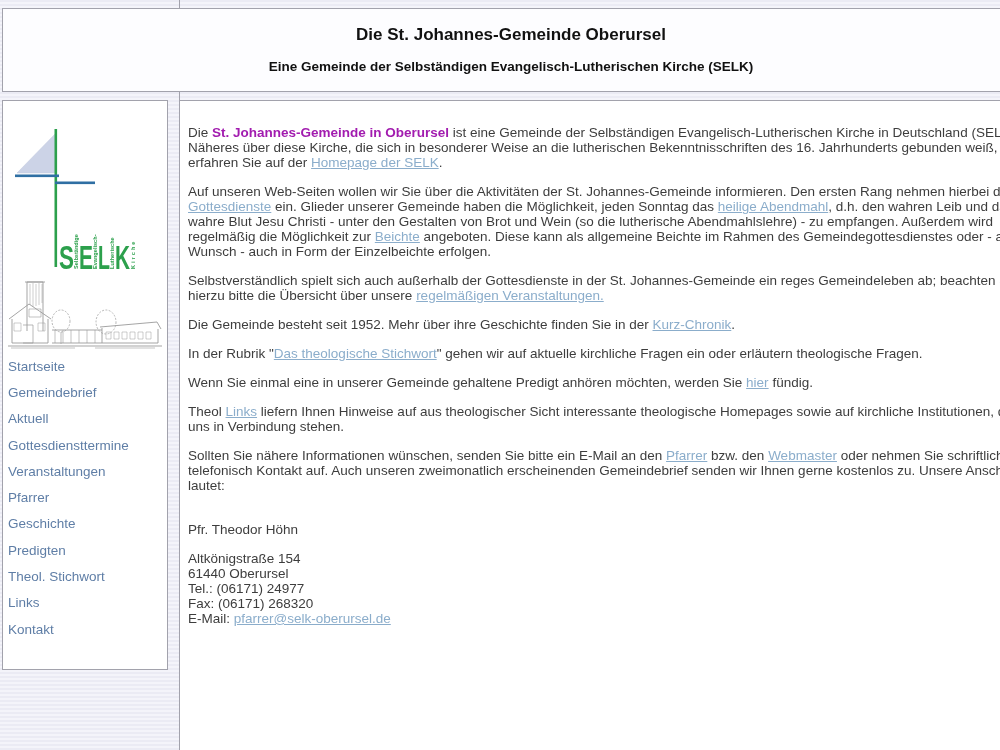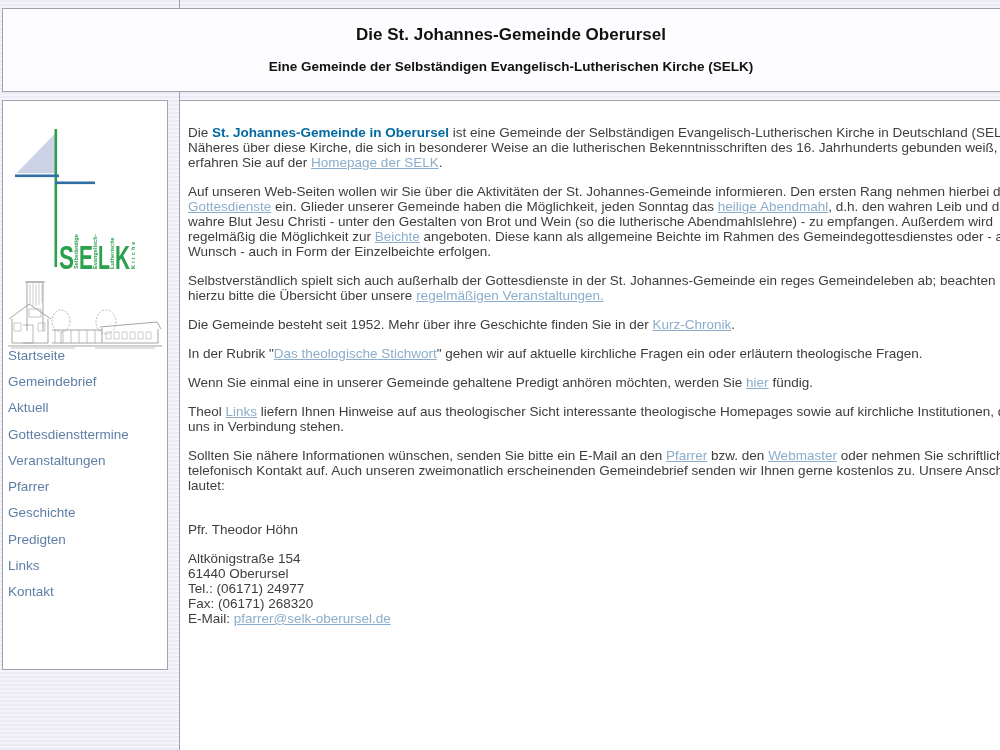--- a/index.html
+++ b/index.html
@@ -29,33 +29,33 @@
   
   .main-panel{
     position:absolute;left:180px;top:100px;width:880px;height:660px;
     background:#ffffff;border-top:1px solid #a2a2ac;
   }
   .content{padding:24px 0 0 8px;}
   .content p{
     margin:0 0 14px 0;width:852px;
     font-size:13.5px;line-height:15px;color:#3d3d3d;
   }
-  .content b{color:#0369a1;}
+  .content b{color:#a21caf;}
   .content a{color:#8badcb;text-decoration:underline;cursor:pointer;}
 
   
   .sidebar{
     position:absolute;left:2px;top:100px;width:164px;height:568px;
     background:#ffffff;border:1px solid #a2a2ac;box-sizing:content-box;
   }
   .logo-wrap{position:absolute;left:0;top:0;width:164px;height:172px;}
   .church-wrap{position:absolute;left:2px;top:174px;width:160px;height:78px;}
   .menu{
     list-style:none;margin:0;padding:0;
-    position:absolute;left:0;top:241px;width:164px;
+    position:absolute;left:0;top:252px;width:164px;
   }
   .menu li{height:26.3px;display:flex;align-items:center;padding-left:5px;}
   .menu a{
     color:#5f7ea6;text-decoration:none;font-size:13.5px;cursor:pointer;
   }
 </style>
 </head>
 <body>
 
 <div class="page">
@@ -145,20 +145,23 @@
           <li>
             <a href="#">Pfarrer</a>
           </li>
           <li>
             <a href="#">Geschichte</a>
           </li>
           <li>
             <a href="#">Predigten</a>
           </li>
           <li>
+            <a href="#">Theol. Stichwort</a>
+          </li>
+          <li>
             <a href="#">Links</a>
           </li>
           <li>
             <a href="#">Kontakt</a>
           </li>
         </ul>
     </nav>
   </div>
 
   <div class="main-panel">

